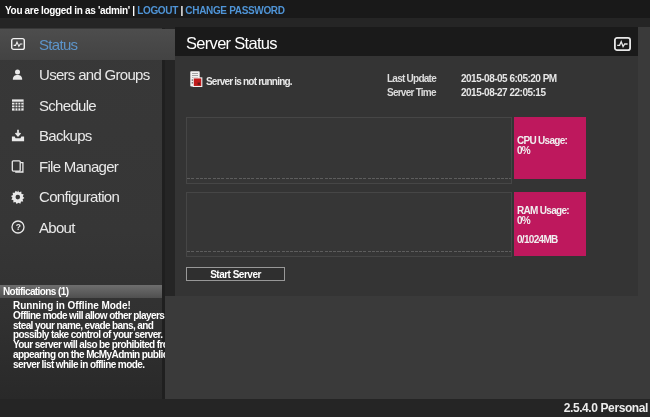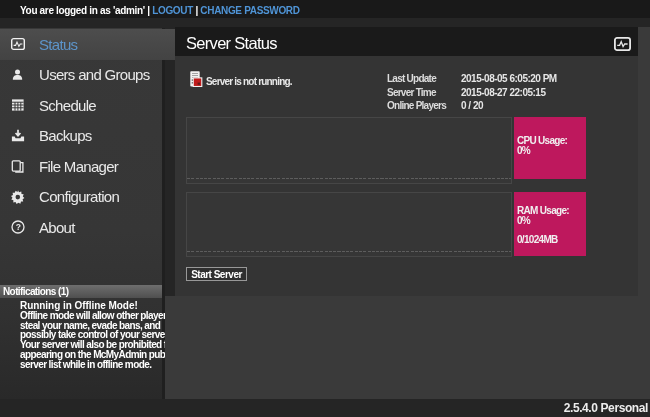--- a/index.html
+++ b/index.html
@@ -1,35 +1,35 @@
 <!DOCTYPE html>
 <html><head>
 <meta charset="utf-8">
 <style>
 * { margin:0; padding:0; box-sizing:border-box; }
 html,body { width:650px; height:417px; overflow:hidden; }
 body { background:#252525; font-family:"Liberation Sans", sans-serif; position:relative; }
 
 
-#topbar { position:absolute; left:0; top:0; width:650px; height:18px; background:#191919; color:#fff; font-size:10px; font-weight:bold; letter-spacing:-0.33px; line-height:18px; padding-top:2px; padding-left:20px; }
+#topbar { position:absolute; left:0; top:0; width:650px; height:18px; background:#191919; color:#fff; font-size:10px; font-weight:bold; letter-spacing:-0.33px; line-height:18px; padding-top:2px; padding-left:5px; }
 #topbar a { color:#4f94d6; text-decoration:none; }
 
 
 #wrapper { position:absolute; left:175px; top:27px; width:475px; height:372px; background:#3a3a3a; }
 
 
 #sidebar { position:absolute; left:0; top:28px; width:165px; height:371px; background:linear-gradient(180deg,#383838 0%,#363636 55%,#313131 78%,#292929 100%); border-right:3px solid #1f1f1f; }
 #menu { position:absolute; top:29px; left:0; width:196px; }
 .mitem { height:30.5px; display:flex; align-items:center; color:#e9e9e9; font-size:15px; letter-spacing:-0.7px; }
 .mitem .mico { width:14px; height:14px; margin-left:11px; margin-right:14px; flex:none; }
 .mitem.active { color:#5d94c9; background:linear-gradient(#4d4d4d,#434343); }
 
 
 #notifhead { position:absolute; top:285px; left:0; width:162px; height:13px; background:linear-gradient(#6e6e6e,#4f4f4f); color:#fff; font-size:10px; font-weight:bold; letter-spacing:-0.6px; line-height:14px; padding-left:3px; }
-#notifbody { position:absolute; top:301px; left:0; width:170px; white-space:nowrap; color:#fff; font-size:10px; font-weight:bold; letter-spacing:-0.6px; line-height:9.8px; padding-left:20px; }
+#notifbody { position:absolute; top:301px; left:0; width:170px; white-space:nowrap; color:#fff; font-size:10px; font-weight:bold; letter-spacing:-0.6px; line-height:9.8px; padding-left:13px; }
 #notifbody .t1 { letter-spacing:-0.05px; }
 
 
 #panelhead { position:absolute; left:0; top:0; width:463px; height:29px; background:#1a1a1a; color:#fff; font-size:16.5px; letter-spacing:-0.7px; line-height:33px; padding-left:11px; }
 #panelhead svg { position:absolute; right:7px; top:10px; }
 #panelbody { position:absolute; left:0; top:29px; width:463px; height:240px; background:#343434; }
 
 
 #statusline { position:absolute; left:15px; top:15px; height:17px; }
 #statusline svg { position:absolute; left:0; top:0; }
@@ -42,21 +42,21 @@
 
 .plot { position:absolute; left:11px; width:326px; background:#363636; border:1px solid #464646; }
 .plot .dash { position:absolute; left:0px; right:0px; bottom:4px; height:1px; background:repeating-linear-gradient(90deg,#5d5d5d 0 3px,rgba(0,0,0,0) 3px 4.3px); }
 .glabel { position:absolute; left:339px; width:72px; background:#be185d; color:#f0f0f0; font-size:10px; font-weight:bold; letter-spacing:-0.7px; padding:19px 0 0 3px; line-height:9.7px; }
 #glabel2 { padding-top:14px; }
 #plot1 { top:61px; height:67px; }
 #glabel1 { top:61px; height:62px; }
 #plot2 { top:136px; height:65px; }
 #glabel2 { top:136px; height:64px; }
 
-#startbtn { position:absolute; left:11px; top:211px; width:61px; height:14px; border:1px solid #989898; color:#fff; font-size:10px; font-weight:bold; letter-spacing:-0.5px; text-align:center; line-height:14px; background:#2f2f2f; }
+#startbtn { position:absolute; left:11px; top:211px; width:99px; height:14px; border:1px solid #989898; color:#fff; font-size:10px; font-weight:bold; letter-spacing:-0.5px; text-align:center; line-height:14px; background:#2f2f2f; }
 
 
 #footer { position:absolute; left:0; top:399px; width:650px; height:18px; background:#252525; color:#ececec; font-size:12px; font-weight:bold; letter-spacing:-0.4px; line-height:18px; text-align:right; padding-right:2px; }
 </style>
 </head>
 <body>
 <div id="topbar">You are logged in as 'admin' | <a>LOGOUT</a> | <a>CHANGE PASSWORD</a></div>
 
 <div id="sidebar"></div>
 <div id="menu">
@@ -133,24 +133,20 @@
   </div>
   <div id="infoblock">
     <div class="row">
           <span class="lab">Last Update</span>
           <span class="val">2015-08-05 6:05:20 PM</span>
         </div>
     <div class="row">
           <span class="lab">Server Time</span>
           <span class="val">2015-08-27 22:05:15</span>
         </div>
-    <div class="row">
-          <span class="lab">Online Players</span>
-          <span class="val">0 / 20</span>
-        </div>
   </div>
   <div class="plot" id="plot1">
         <div class="dash"></div>
       </div>
   <div class="glabel" id="glabel1">CPU Usage:<br>0%</div>
   <div class="plot" id="plot2">
         <div class="dash"></div>
       </div>
   <div class="glabel" id="glabel2">RAM Usage:<br>0%<br><br>0/1024MB</div>
   <div id="startbtn">Start Server</div>

